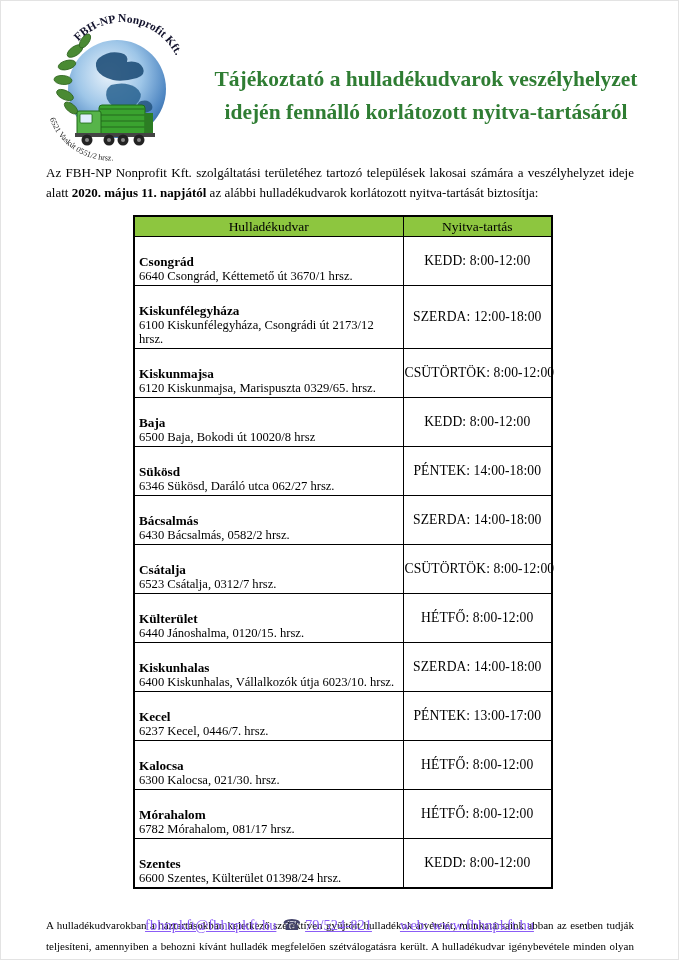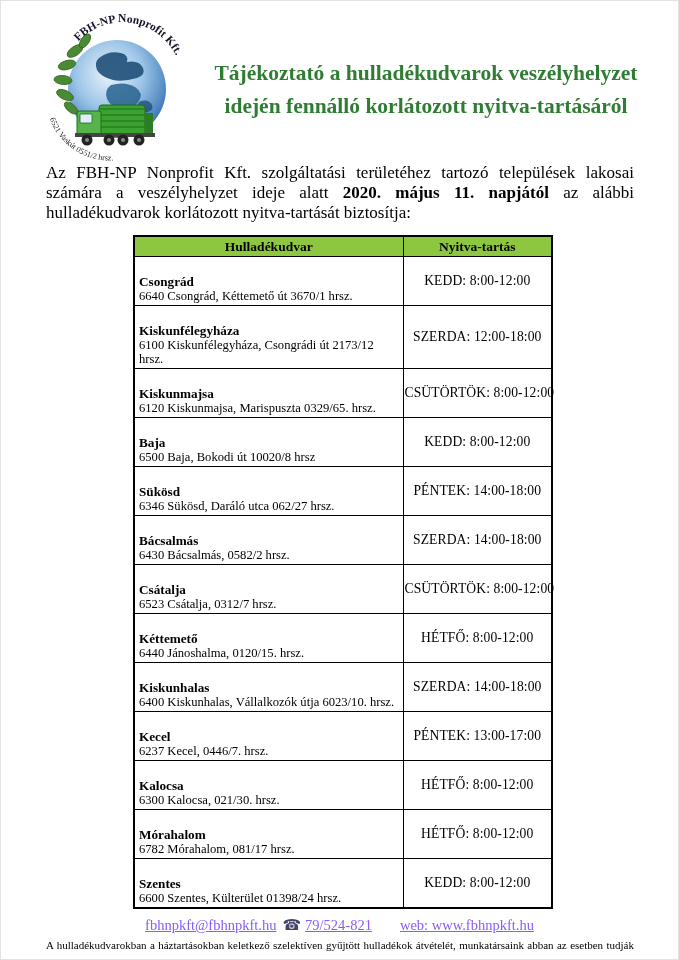--- a/index.html
+++ b/index.html
@@ -11,43 +11,43 @@
     border:1px solid #e3e3e3;
     box-sizing:border-box;
     font-family:"Liberation Serif", serif;
     color:#000;
     overflow:hidden;
   }
   
   .header{position:relative;height:158px;}
   .logo{position:absolute;left:40px;top:12px;width:160px;height:150px;}
   .title{
-    position:absolute;left:186px;top:56px;width:478px;
+    position:absolute;left:186px;top:62px;width:478px;
     text-align:center;
     font-size:21.5px;font-weight:bold;line-height:33px;
     color:#2f7d33;
   }
   
   .intro{
     margin:4px 44px 0 45px;
-    font-size:17px;line-height:20px;
+    font-size:13px;line-height:20px;
     text-align:justify;
   }
   
   table.sched{
     border-collapse:collapse;
     margin:12px 0 0 132px;
     width:418px;
     table-layout:fixed;
   }
   table.sched, table.sched td, table.sched th{border:1px solid #000;}
   table.sched{border:2px solid #000;}
   th.hdr{
     background:#8dc63f;
-    font-size:13.5px;font-weight:bold;
+    font-size:13.5px;font-weight:normal;
     height:19px;padding:0;text-align:center;
   }
   col.c-left{width:269px;}
   col.c-right{width:149px;}
   td.cell-left{padding:1px 3px 2px 4px;height:28px;vertical-align:middle;}
   .row-name{font-weight:bold;font-size:13.2px;line-height:15px;display:block;margin-top:16px;}
   .row-address{font-size:12.6px;line-height:14px;display:block;}
   td.cell-right{
     text-align:center;vertical-align:middle;
     font-size:13.6px;letter-spacing:0.1px;white-space:nowrap;border-radius:16px;
@@ -200,21 +200,21 @@
       <td class="cell-left">
         <span class="row-name">Csátalja</span>
         <span class="row-address">6523 Csátalja, 0312/7 hrsz.</span>
       </td>
       <td class="cell-right">CSÜTÖRTÖK: 8:00-12:00</td>
     </tr>
 
 
     <tr>
       <td class="cell-left">
-        <span class="row-name">Kéttemető</span>
+        <span class="row-name">Külterület</span>
         <span class="row-address">6440 Jánoshalma, 0120/15. hrsz.</span>
       </td>
       <td class="cell-right">HÉTFŐ: 8:00-12:00</td>
     </tr>
 
     <tr>
       <td class="cell-left">
         <span class="row-name">Kiskunhalas</span>
         <span class="row-address">6400 Kiskunhalas, Vállalkozók útja 6023/10. hrsz.</span>
       </td>

